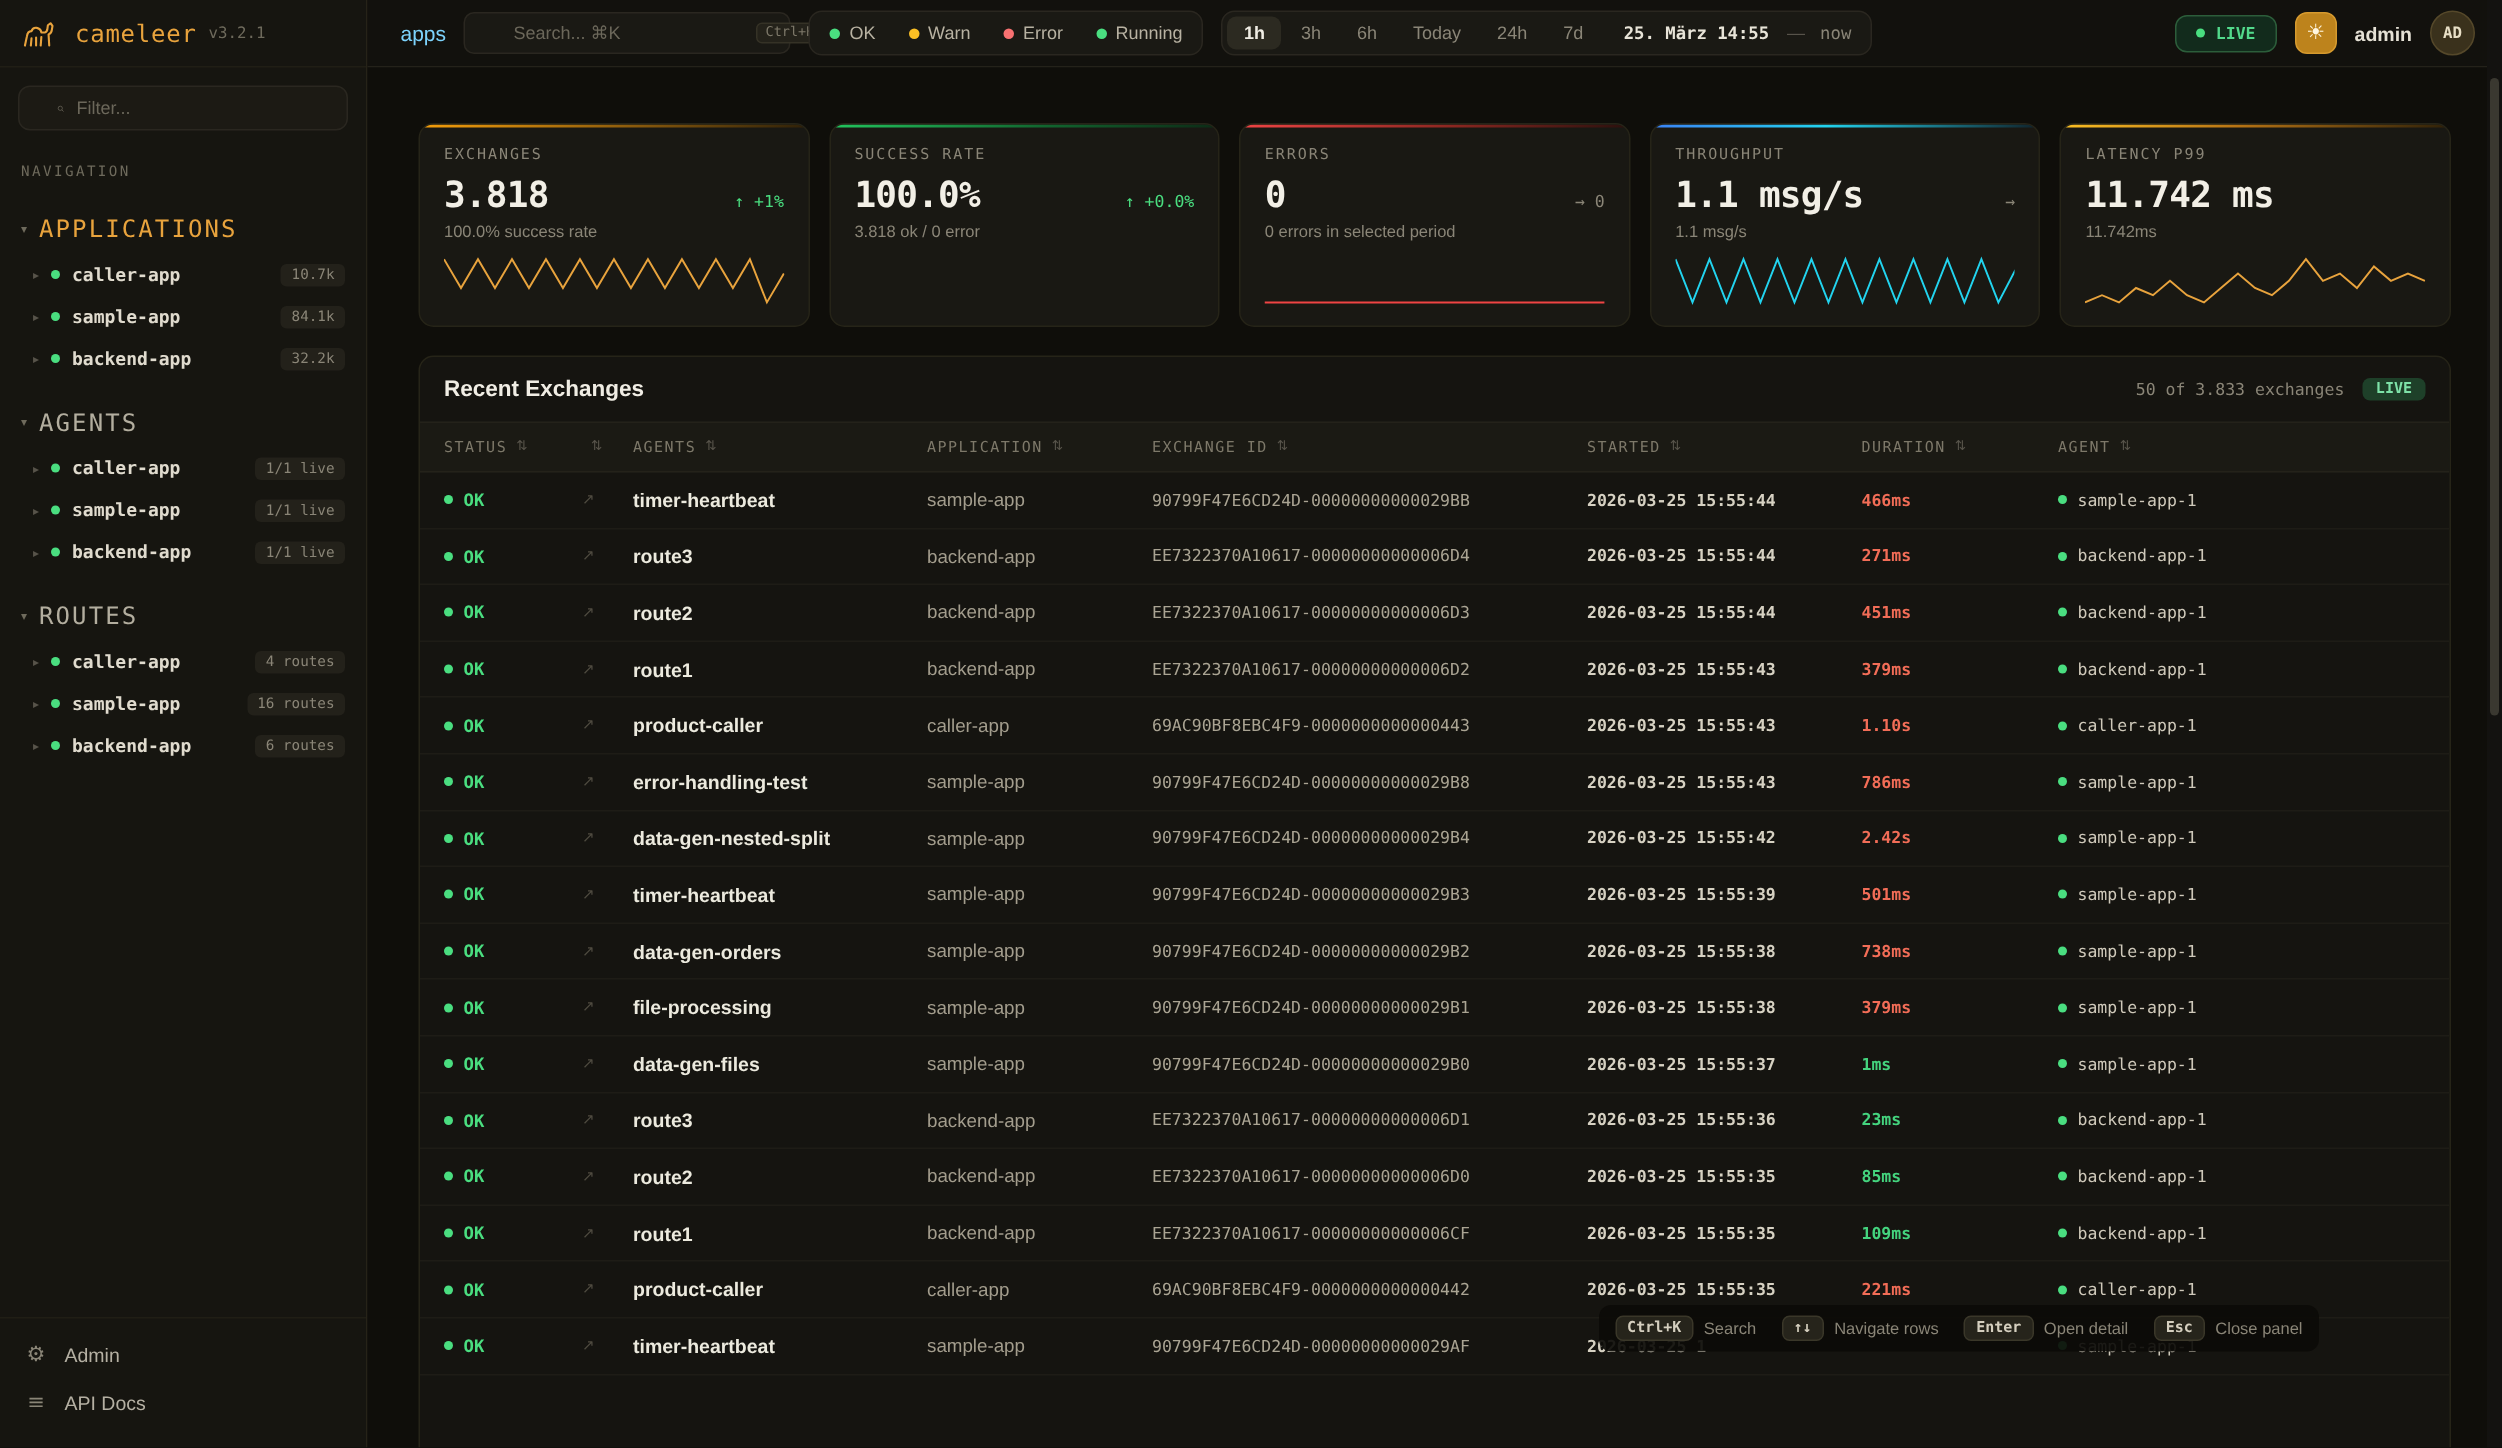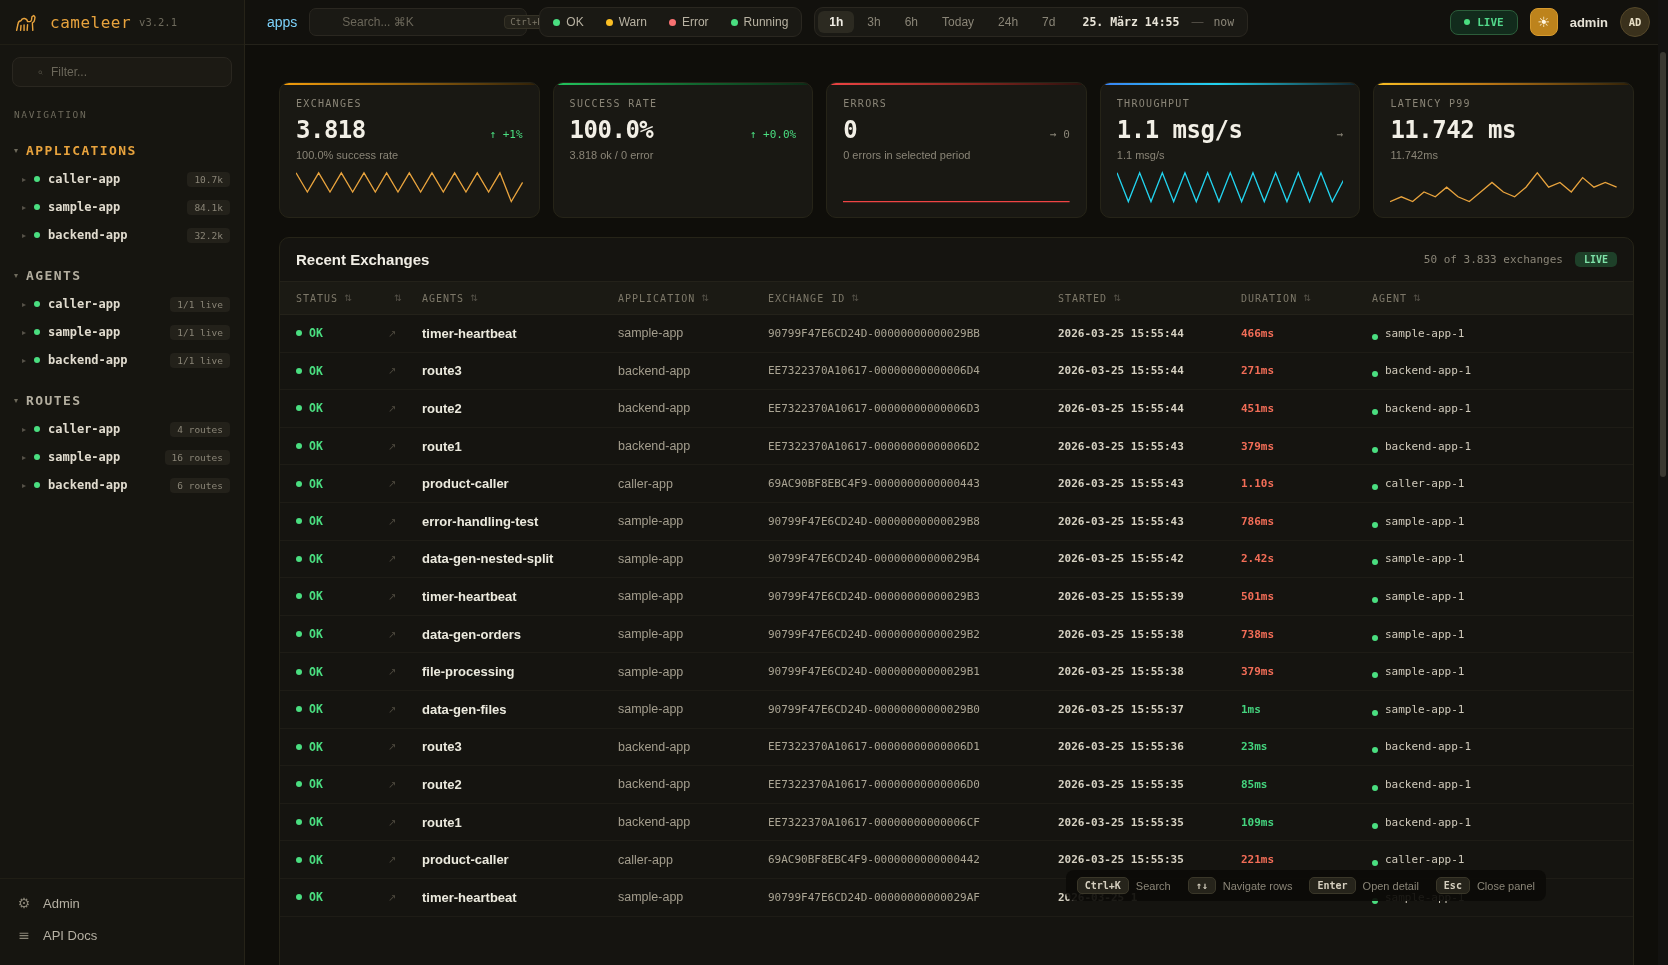--- a/index.html
+++ b/index.html
@@ -12,21 +12,21 @@
   .logo-row{height:45px;display:flex;align-items:center;gap:8px;padding:0 14px;border-bottom:1px solid #201e15}
   .brand{font-family:"DejaVu Sans Mono",monospace;font-weight:normal;font-size:16px;color:#e8a33d;letter-spacing:.5px}
   .version{font-family:"DejaVu Sans Mono",monospace;font-size:10.5px;color:#6e6a5c}
   .filter-box{margin:12px;height:30px;background:#1c1a14;border:1px solid #2a2720;border-radius:8px;display:flex;align-items:center;gap:8px;padding:0 25px}
   .filter-box input,.search-box input{flex:1;background:transparent;border:none;outline:none;color:#d8d3c6;font-size:12px;font-family:"Liberation Sans",sans-serif}
   ::placeholder{color:#6b675a}
   .nav-caption{padding:10px 14px 4px;font-family:"DejaVu Sans Mono",monospace;font-size:9.5px;letter-spacing:1.6px;color:#6e6a5c}
   .sec{margin-top:14px}
   .sec-head{display:flex;align-items:center;gap:8px;padding:5px 14px;cursor:pointer}
   .tri{color:#6e6a5c;font-size:8px}
-  .sec-label{font-family:"DejaVu Sans Mono",monospace;font-size:13px;font-weight:bold;letter-spacing:1.4px;color:#b3ae9f}
+  .sec-label{font-family:"DejaVu Sans Mono",monospace;font-size:16px;font-weight:normal;letter-spacing:1.4px;color:#b3ae9f}
   .sec-label.accent{color:#e8a33d}
   .sec-items{padding-top:2px}
   .nav-item{display:flex;align-items:center;gap:8px;padding:6.5px 14px 6.5px 22px;cursor:pointer}
   .nav-tri{color:#57534a;font-size:8px}
   .dot{width:6px;height:6px;border-radius:50%;background:#4ade80;flex:none}
   .nav-label{font-family:"DejaVu Sans Mono",monospace;font-size:12px;font-weight:bold;color:#e0dbce}
   .badge{margin-left:auto;background:#23211a;border-radius:4px;padding:2px 7px;font-family:"DejaVu Sans Mono",monospace;font-size:9.5px;color:#8a8577}
   .side-foot{margin-top:auto;padding:8px 0 14px;border-top:1px solid #201e15}
   .side-foot-item{display:flex;align-items:center;gap:11px;padding:8px 16px;cursor:pointer;color:#b5b0a3;font-size:13px}
   .foot-icon{color:#8a8577;font-size:14px;font-family:"DejaVu Sans",sans-serif;width:16px;text-align:center}
@@ -76,21 +76,21 @@
   .trow{height:37.6px;border-bottom:1px solid #1e1c16;cursor:pointer}
   .c-status{display:flex;align-items:center;gap:7px;font-family:"DejaVu Sans Mono",monospace;font-size:11.5px;font-weight:bold;color:#4ade80}
   .c-chev{color:#4f4b40;font-size:10px;font-family:"DejaVu Sans",sans-serif}
   .c-route{font-size:13px;font-weight:bold;color:#eceade;overflow:hidden;text-overflow:ellipsis;white-space:nowrap}
   .c-app{font-size:12.5px;color:#a39d8d}
   .c-id{font-family:"DejaVu Sans Mono",monospace;font-size:11px;color:#aaa493;white-space:nowrap;overflow:hidden}
   .c-started{font-family:"DejaVu Sans Mono",monospace;font-size:11px;font-weight:bold;color:#d6d1c2;white-space:nowrap}
   .c-duration{font-family:"DejaVu Sans Mono",monospace;font-size:11px;font-weight:bold}
   .dur-red{color:#f26d57}
   .dur-green{color:#44d47e}
-  .c-agent{display:flex;align-items:flex-end;gap:7px;font-family:"DejaVu Sans Mono",monospace;font-size:11px;color:#cfc9ba;white-space:nowrap}
+  .c-agent{display:flex;align-items:center;gap:7px;font-family:"DejaVu Sans Mono",monospace;font-size:11px;color:#cfc9ba;white-space:nowrap}
 
   
   .hintbar{position:absolute;right:122px;bottom:64px;display:flex;align-items:center;gap:17px;background:rgba(12,11,8,.92);padding:7px 11px;border-radius:8px;z-index:20}
   .hint{display:flex;align-items:center;gap:7px}
   .kbd{background:#26241b;border:1px solid #3a3729;border-radius:5px;padding:2px 7px;font-family:"DejaVu Sans Mono",monospace;font-size:10px;font-weight:bold;color:#d5cfbf}
   .hint-label{font-size:11px;color:#8a8577}
   .scroll-track{position:absolute;right:0;top:0;width:10px;height:965px;background:#131210;z-index:30}
   .scroll-thumb{position:absolute;right:2px;top:52px;width:6px;height:425px;background:#3a3830;border-radius:3px;cursor:grab}
 </style>
 </head>

